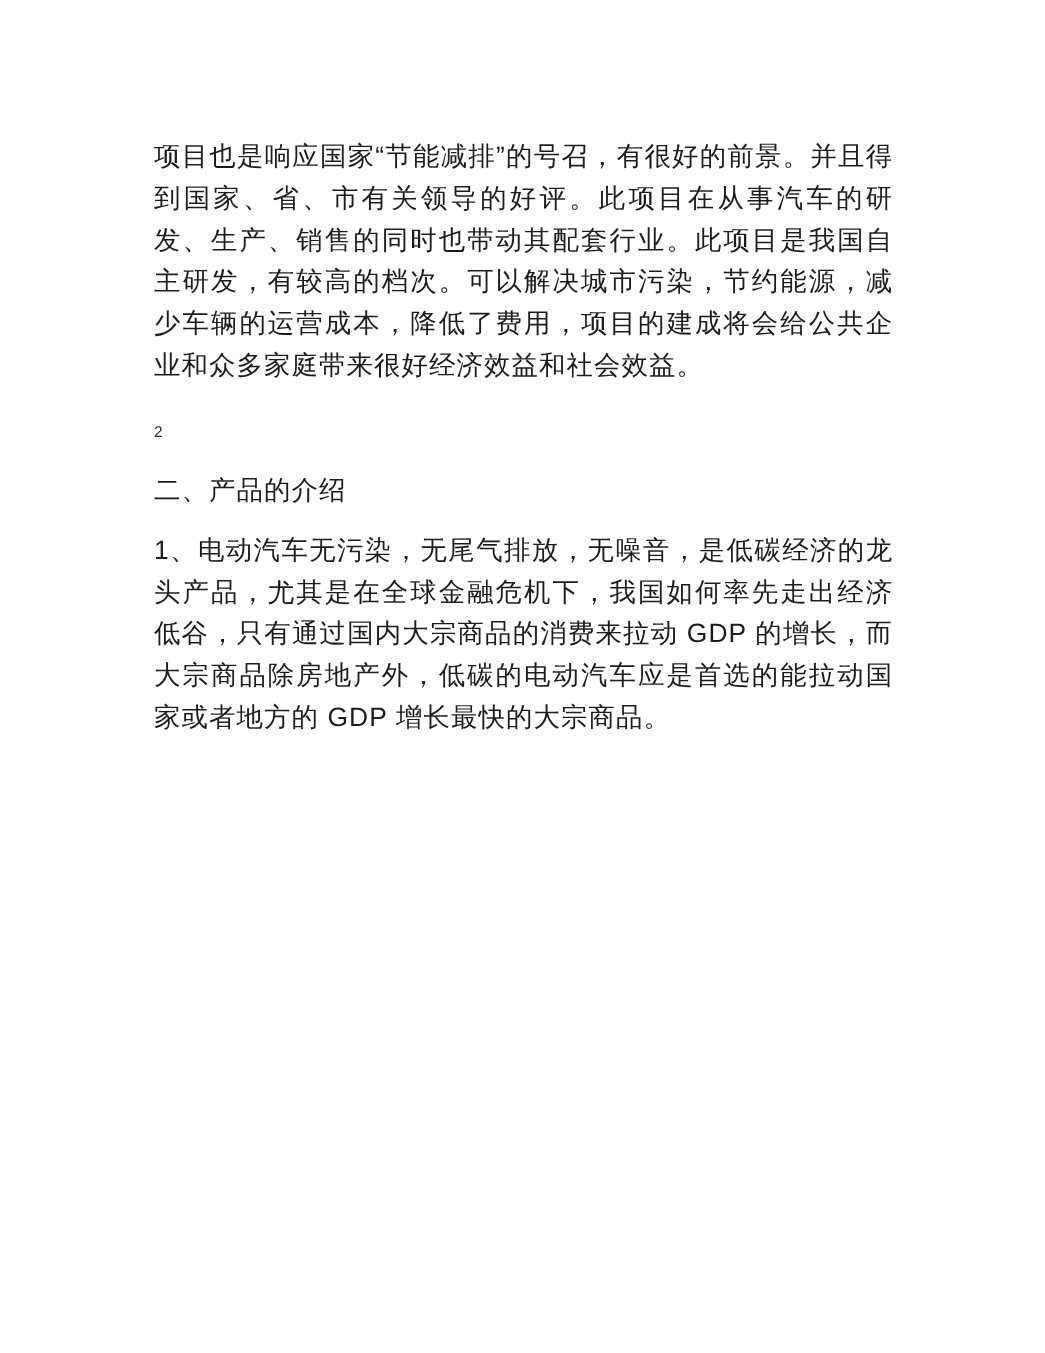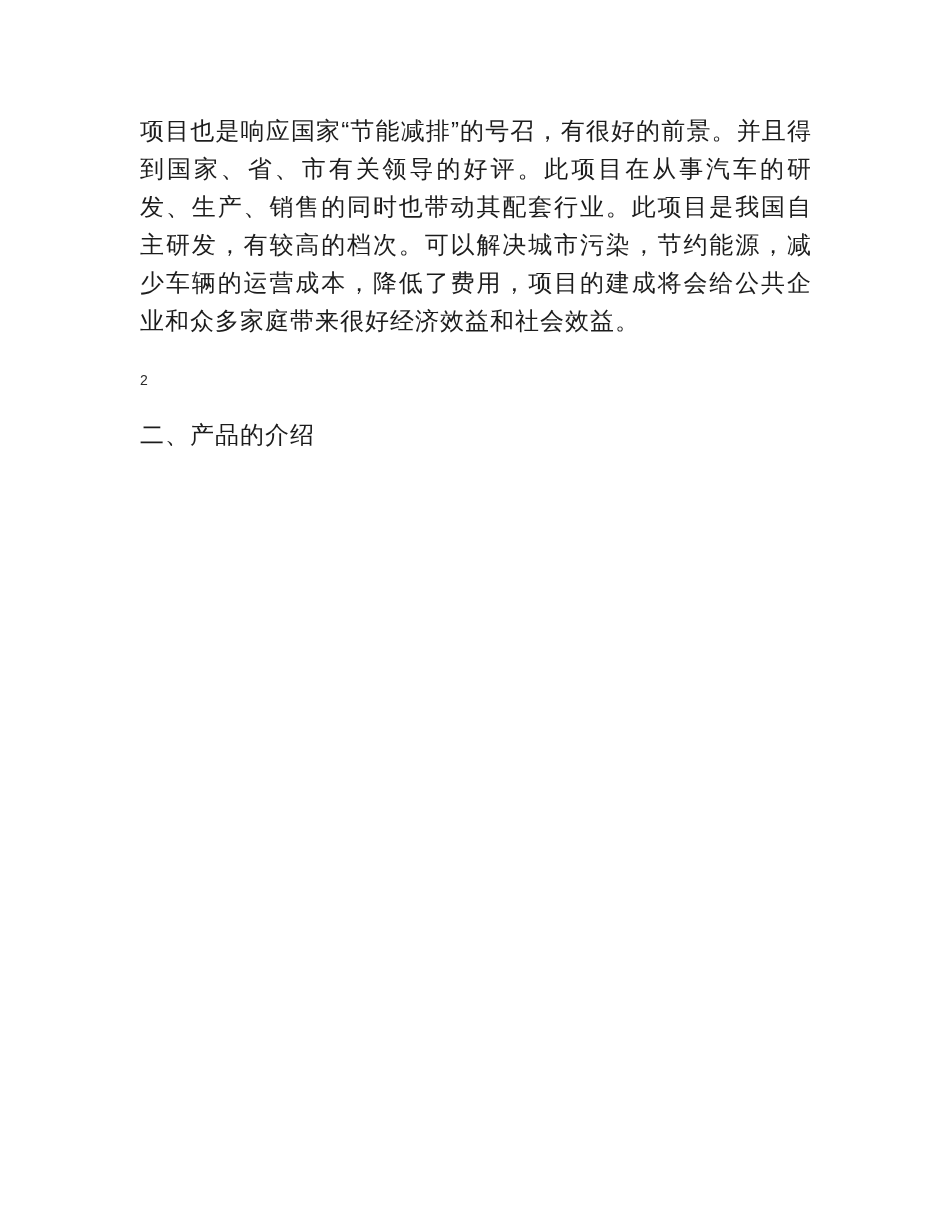--- a/index.html
+++ b/index.html
@@ -20,21 +20,21 @@
     overflow: hidden;
   }
   .doc-body {
     width: 672px;
   }
   p.body {
     font-size: 24px;
     line-height: 38px;
     letter-spacing: 1px;
     text-align: justify;
-    margin: 4px 0 30px 0;
+    margin: 16px 0 30px 0;
     font-weight: 400;
   }
   p.heading {
     font-size: 24px;
     line-height: 38px;
     letter-spacing: 1px;
     margin: 0 0 16px 0;
     font-weight: 400;
   }
   p.page-number {
@@ -46,14 +46,15 @@
   }
 </style>
 </head>
 <body>
 
 <div class="page">
   <div class="doc-body">
     <p class="body">项目也是响应国家“节能减排”的号召，有很好的前景。并且得到国家、省、市有关领导的好评。此项目在从事汽车的研发、生产、销售的同时也带动其配套行业。此项目是我国自主研发，有较高的档次。可以解决城市污染，节约能源，减少车辆的运营成本，降低了费用，项目的建成将会给公共企业和众多家庭带来很好经济效益和社会效益。</p>
     <p class="page-number">2</p>
     <p class="heading">二、产品的介绍</p>
+    <p class="body">1、电动汽车无污染，无尾气排放，无噪音，是低碳经济的龙头产品，尤其是在全球金融危机下，我国如何率先走出经济低谷，只有通过国内大宗商品的消费来拉动 GDP 的增长，而大宗商品除房地产外，低碳的电动汽车应是首选的能拉动国家或者地方的 GDP 增长最快的大宗商品。</p>
   </div>
 </div>
 
 </body></html>

